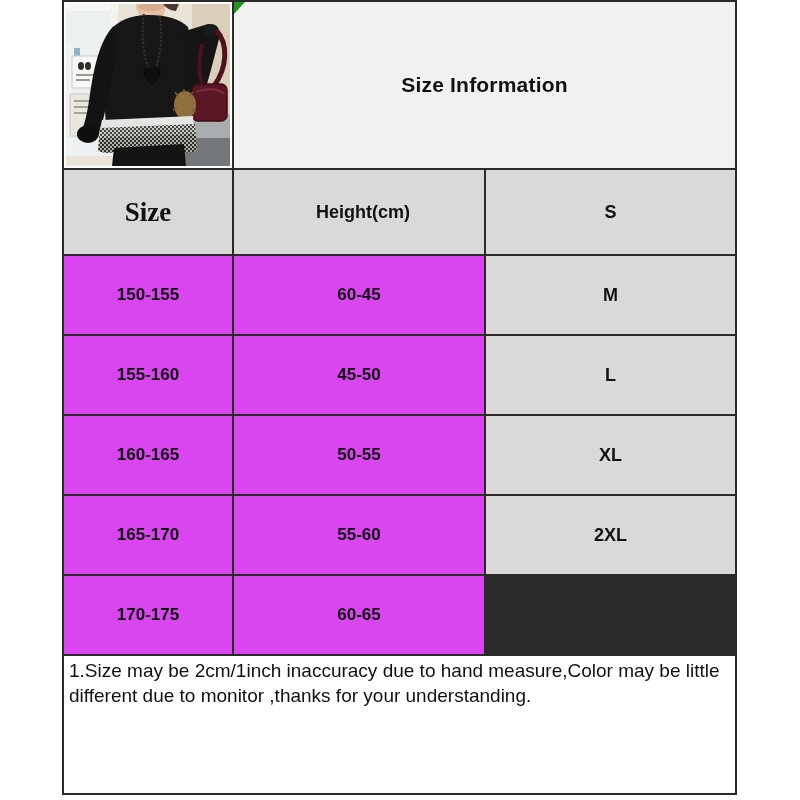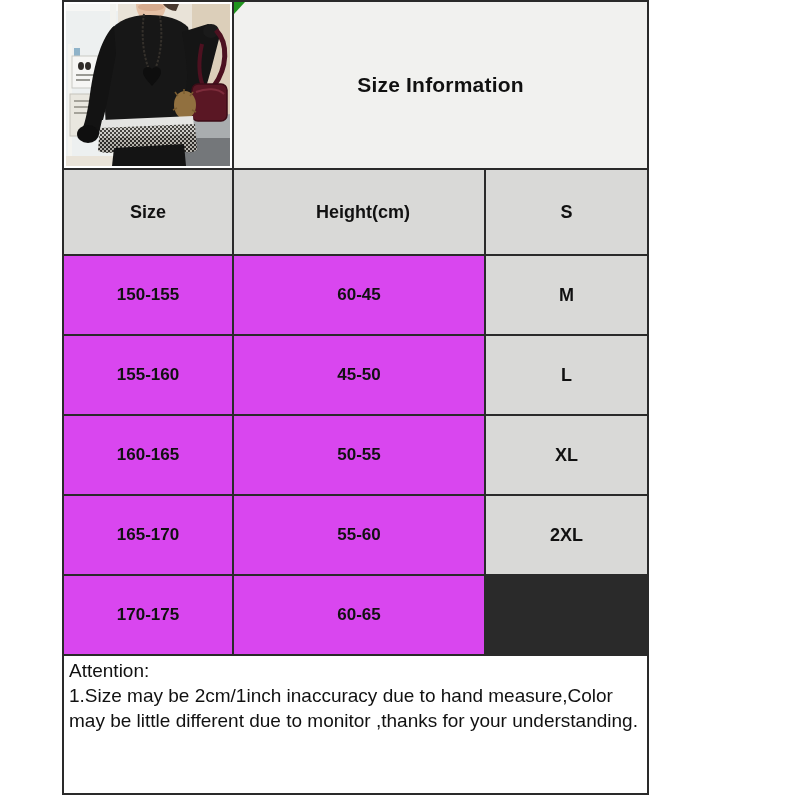--- a/index.html
+++ b/index.html
@@ -6,21 +6,21 @@
   html, body {
     width: 800px; height: 800px;
     background: #ffffff;
     font-family: "Liberation Sans", sans-serif;
     color: #111111;
     overflow: hidden;
   }
   .sheet {
     position: absolute;
     left: 62px; top: 0;
-    width: 587px;
+    width: 675px;
     display: grid;
     grid-template-columns: 168px 250px 1fr;
     grid-template-rows: 166px 84px repeat(5, 78px) 137px;
     gap: 2px;
     background: #2a2a2a;          
     border: 2px solid #2a2a2a;    
   }
   .cell {
     display: flex;
     align-items: center;
@@ -42,21 +42,21 @@
     letter-spacing: 0.2px;
   }
   .corner-triangle {
     position: absolute;
     top: 0; left: 0;
     width: 0; height: 0;
     border-top: 12px solid #21941f;
     border-right: 11px solid transparent;
   }
   .th { background: #d9d9d7; font-weight: bold; }
-  .th-size { font-size: 18px; }
+  .th-size { font-size: 27px; font-family: Liberation Serif, serif; }
   .th-col  { font-size: 18px; padding-left: 8px; }
   .row-label { background: #d9d9d7; font-weight: bold; font-size: 18px; }
   .data-cell { background: #d946ef; font-weight: bold; font-size: 17px; }
   .attention-box {
     grid-column: 1 / 4;
     background: #ffffff;
     padding: 2px 5px 0 5px;
     font-size: 19px;
     line-height: 25px;
     text-align: left;
@@ -158,17 +158,16 @@
 
   <div class="cell row-label">XL</div>
   <div class="cell data-cell">165-170</div>
   <div class="cell data-cell">55-60</div>
 
   <div class="cell row-label">2XL</div>
   <div class="cell data-cell">170-175</div>
   <div class="cell data-cell">60-65</div>
 
   <div class="attention-box">
-    <div>Attention:</div>
     <div>1.Size may be 2cm/1inch inaccuracy due to hand measure,Color may be little different due to monitor ,thanks for your understanding.</div>
   </div>
 
 </div>
 
 </body></html>

